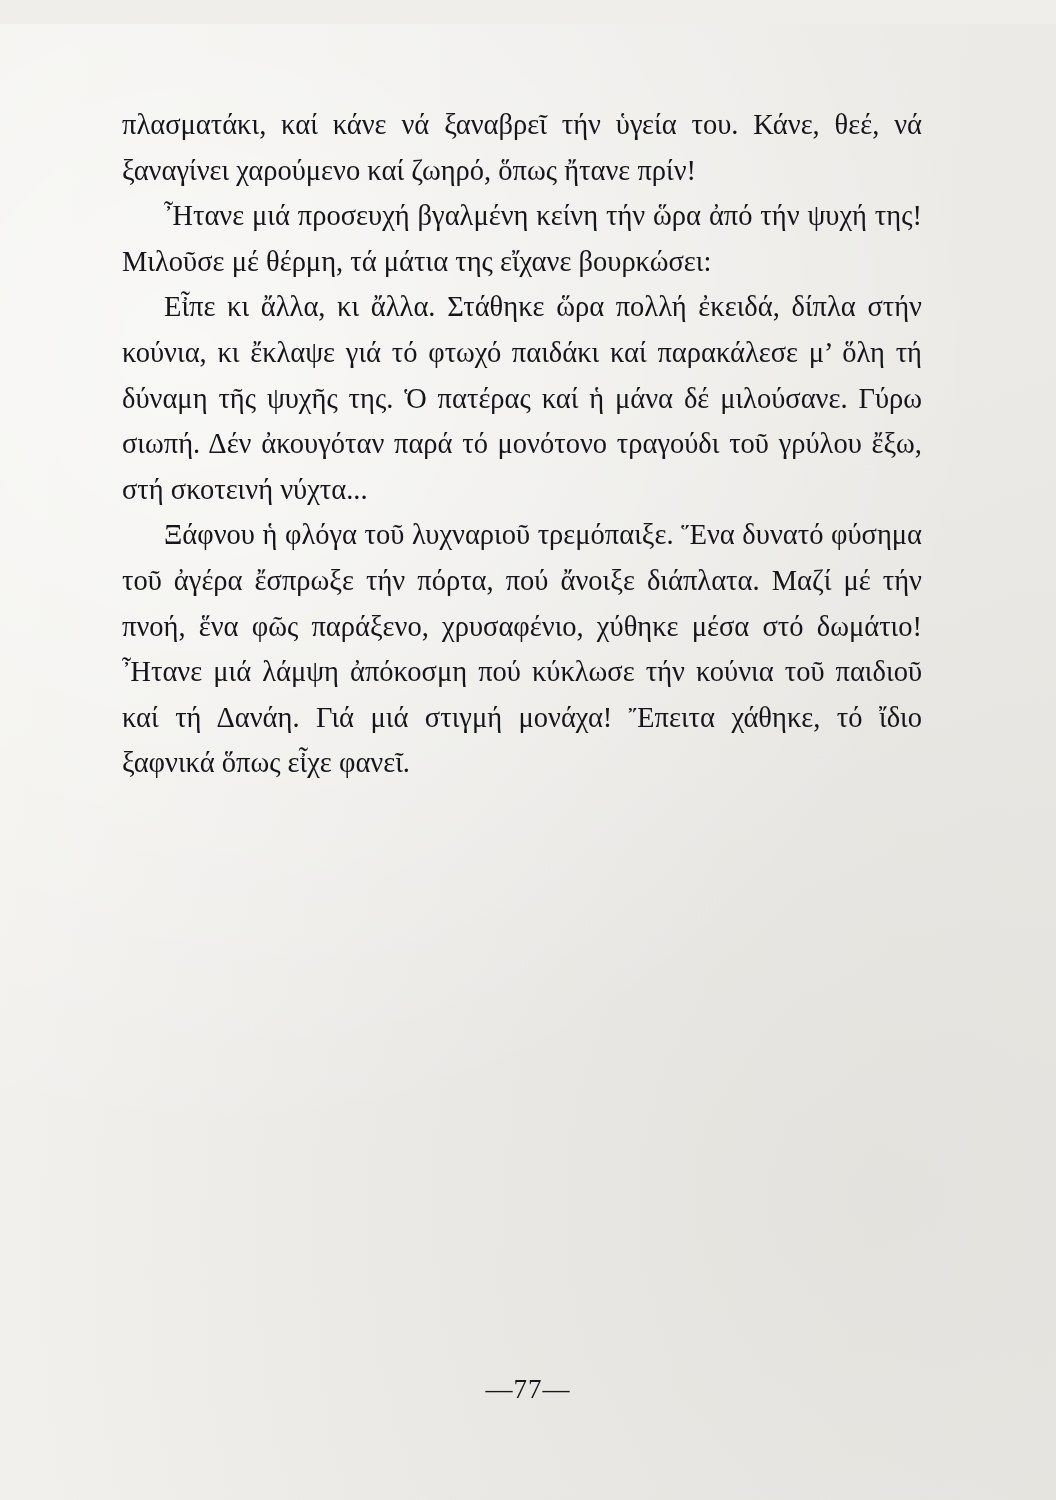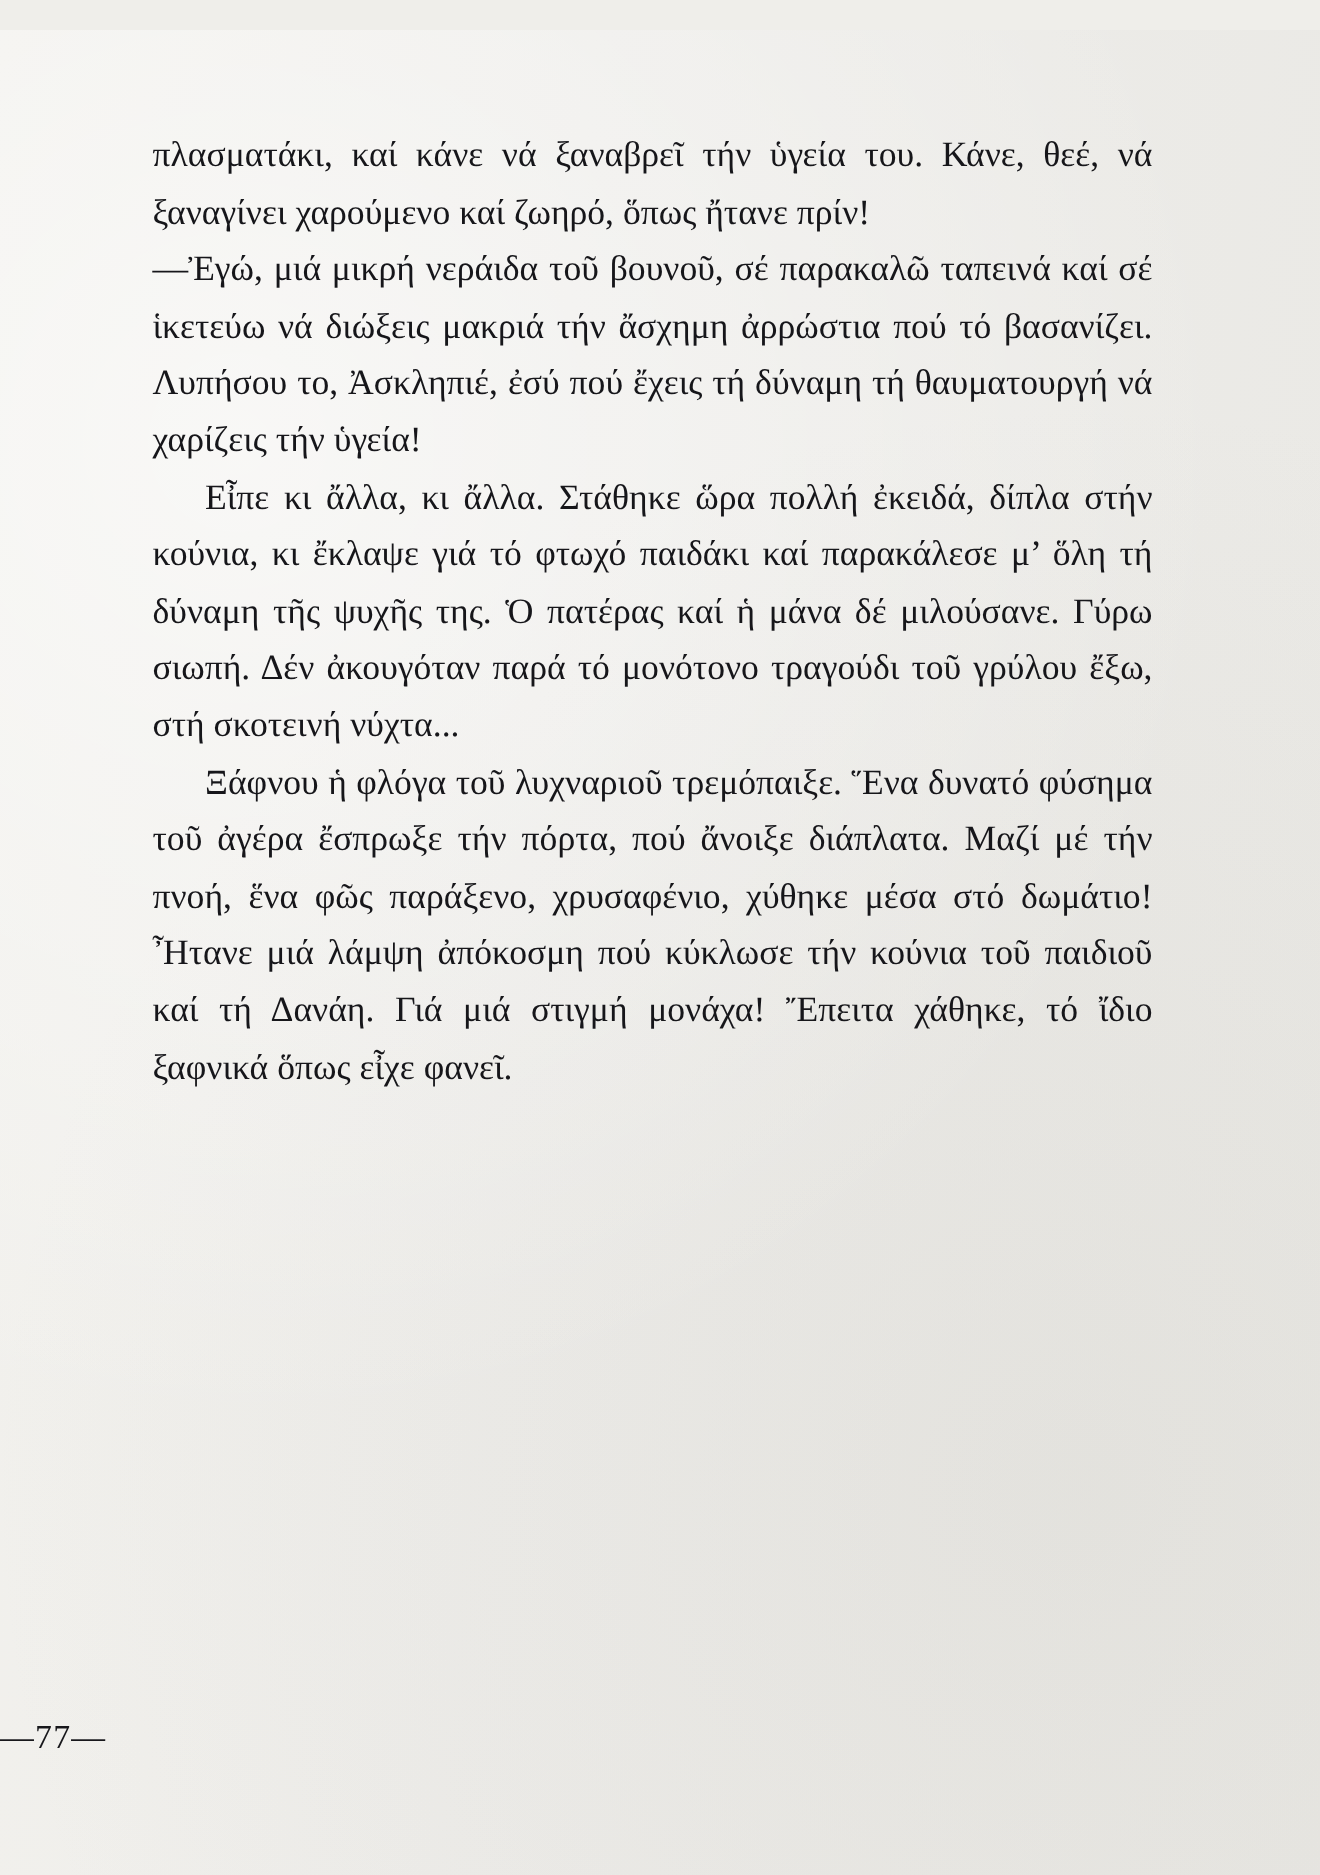--- a/index.html
+++ b/index.html
@@ -47,32 +47,33 @@
     text-indent: 42px;
   }
   .para.flush {
     text-indent: 0;
   }
   .folio {
     position: absolute;
     left: 0;
     right: 0;
     top: 1350px;
+    text-align: center;
     font-size: 27px;
     letter-spacing: 1px;
     color: #17171b;
   }
 </style>
 </head>
 <body>
 
 <div class="page">
   <div class="page-texture"></div>
 
   <div class="text-block">
     <p class="para flush">πλασματάκι, καί κάνε νά ξαναβρεῖ τήν ὑγεία του. Κάνε, θεέ, νά ξαναγίνει χαρούμενο καί ζωηρό, ὅπως ἤτανε πρίν!</p>
-    <p class="para flush">—Ἐγώ, μιά μικρή νεράιδα τοῦ βουνοῦ, σέ παρακαλῶ ταπεινά καί σέ ἱκετεύω νά διώξεις μακριά τήν ἄσχημη ἀρρώστια πού τό βασανίζει. Λυπήσου το, Ἀσκληπιέ, ἐσύ πού ἔχεις τή δύναμη τή θαυματουργή νά χαρίζεις τήν ὑγεία!</p>
+    <p class="para indent">Ἦτανε μιά προσευχή βγαλμένη κείνη τήν ὥρα ἀπό τήν ψυχή της! Μιλοῦσε μέ θέρμη, τά μάτια της εἴχανε βουρκώσει:</p>
     <p class="para indent">Εἶπε κι ἄλλα, κι ἄλλα. Στάθηκε ὥρα πολλή ἐκειδά, δίπλα στήν κούνια, κι ἔκλαψε γιά τό φτωχό παιδάκι καί παρακάλεσε μ’ ὅλη τή δύναμη τῆς ψυχῆς της. Ὁ πατέρας καί ἡ μάνα δέ μιλούσανε. Γύρω σιωπή. Δέν ἀκουγόταν παρά τό μονότονο τραγούδι τοῦ γρύλου ἔξω, στή σκοτεινή νύχτα...</p>
     <p class="para indent">Ξάφνου ἡ φλόγα τοῦ λυχναριοῦ τρεμόπαιξε. Ἕνα δυνατό φύσημα τοῦ ἀγέρα ἔσπρωξε τήν πόρτα, πού ἄνοιξε διάπλατα. Μαζί μέ τήν πνοή, ἕνα φῶς παράξενο, χρυσαφένιο, χύθηκε μέσα στό δωμάτιο! Ἦτανε μιά λάμψη ἀπόκοσμη πού κύκλωσε τήν κούνια τοῦ παιδιοῦ καί τή Δανάη. Γιά μιά στιγμή μονάχα! Ἔπειτα χάθηκε, τό ἴδιο ξαφνικά ὅπως εἶχε φανεῖ.</p>
   </div>
 
   <div class="folio">—77—</div>
 </div>
 
 </body></html>

